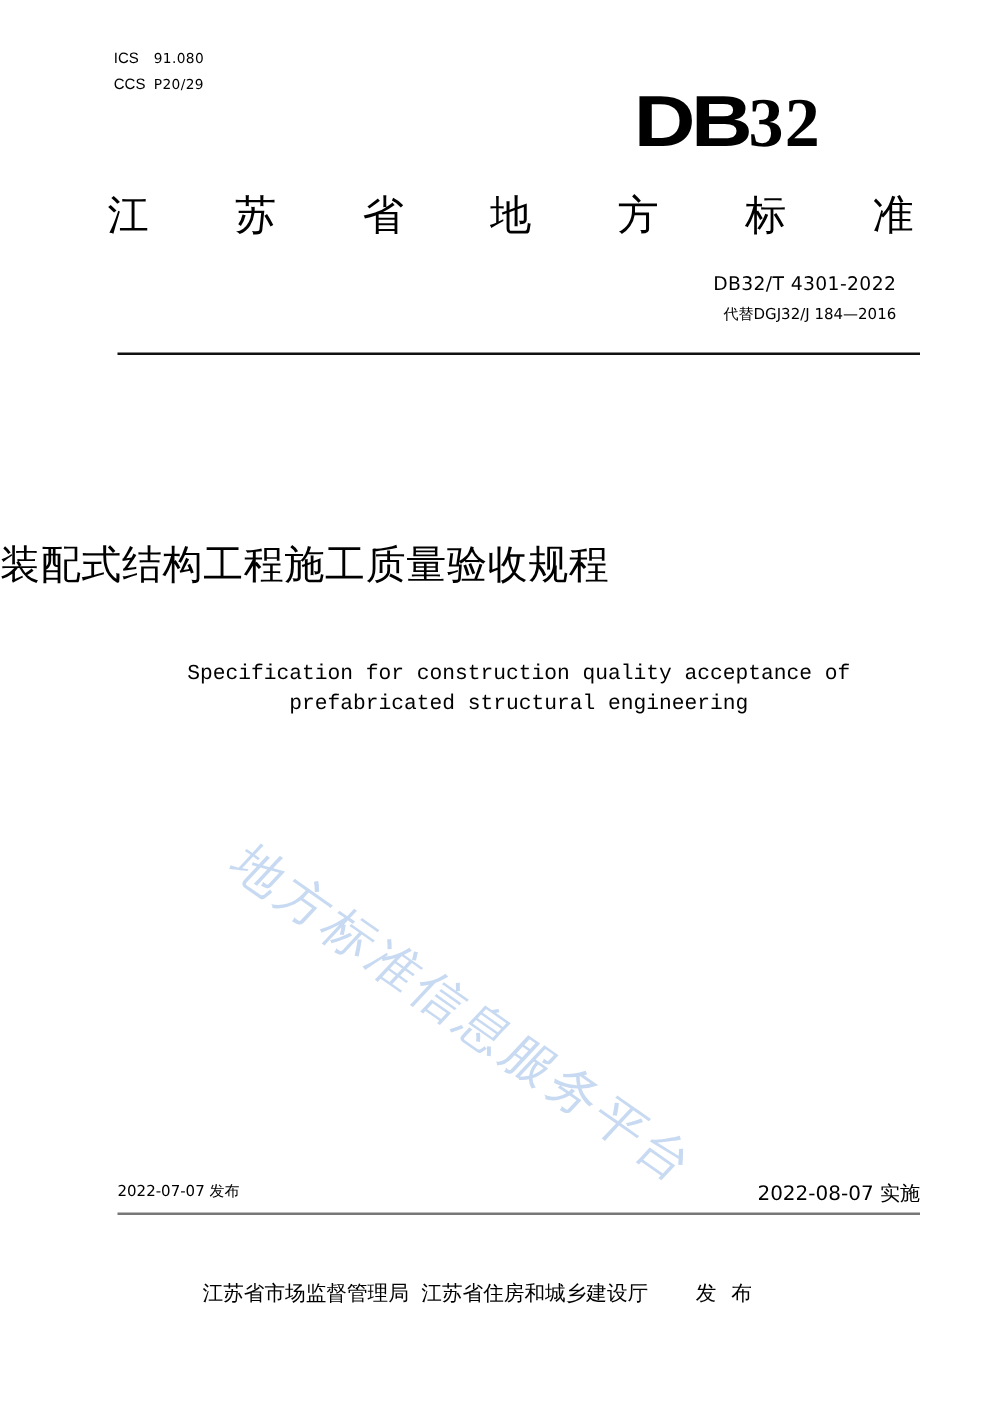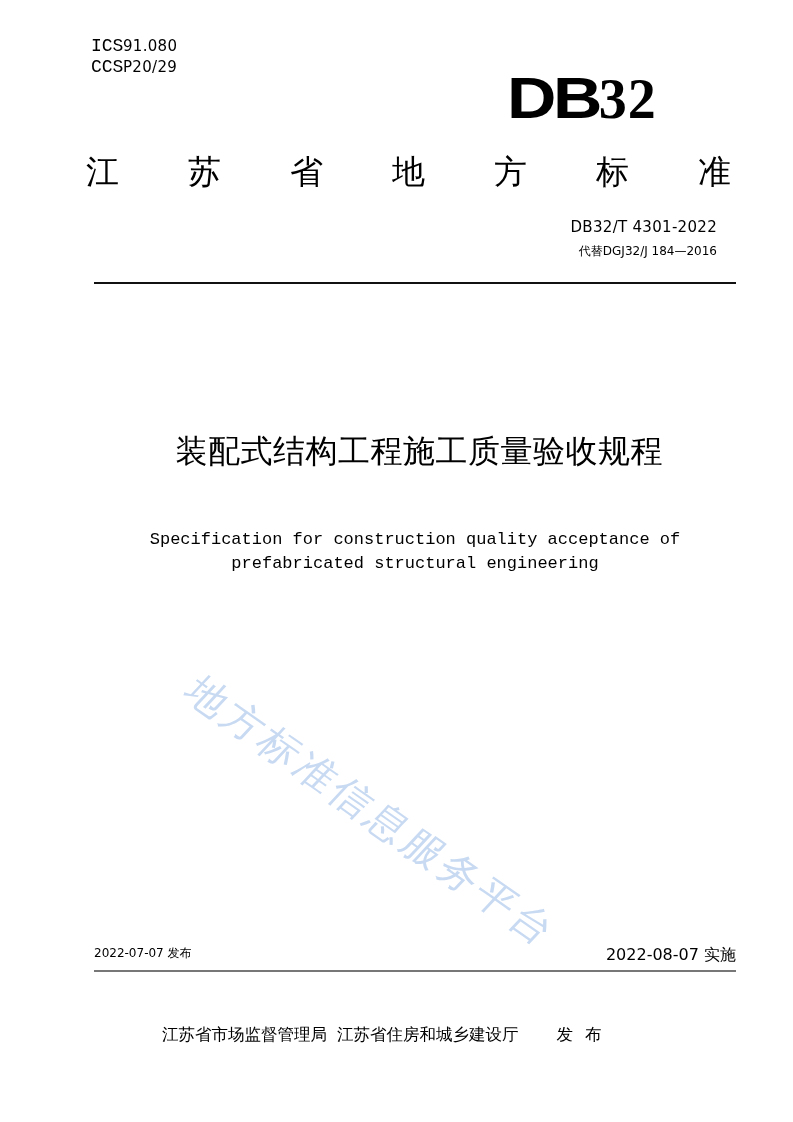--- a/index.html
+++ b/index.html
@@ -18,28 +18,28 @@
 
     
     .code-row {
       position: absolute;
       left: 91px;
       font-size: 12px;
       line-height: 14px;
       white-space: nowrap;
     }
     .code-row .lbl {
-      font-family: Liberation Mono, monospace;
-      font-size: 18px;
+      font-family: Liberation Sans, sans-serif;
+      font-size: 12px;
       display: inline-block;
       width: 32px;
     }
     .code-row .val {
       font-family: "DejaVu Sans", sans-serif;
-      font-size: 15px;
+      font-size: 11px;
       letter-spacing: 0.3px;
     }
     #ics-row { top: 39px; }
     #ccs-row { top: 60px; }
 
     
     .db-logo {
       position: absolute;
       left: 507px;
       top: 70px;
@@ -105,21 +105,21 @@
       height: 1.5px;
       background: #111;
     }
 
     
     .title-cn {
       position: absolute;
       left: 0;
       width: 663px;
       top: 428px;
-      text-align: right;
+      text-align: left;
       font-family: "DejaVu Sans", sans-serif;
       font-size: 32px;
       line-height: 46px;
       letter-spacing: 0.5px;
     }
     .title-en {
       position: absolute;
       left: 120px;
       width: 590px;
       top: 528px;

